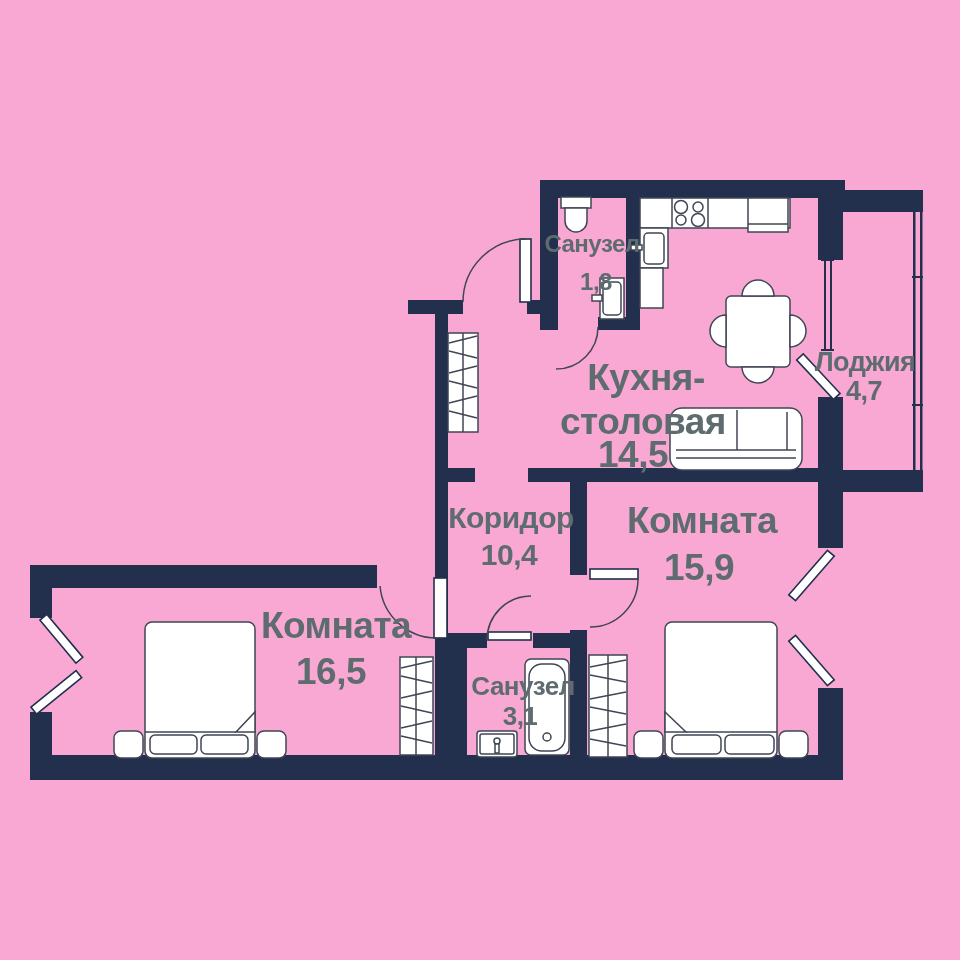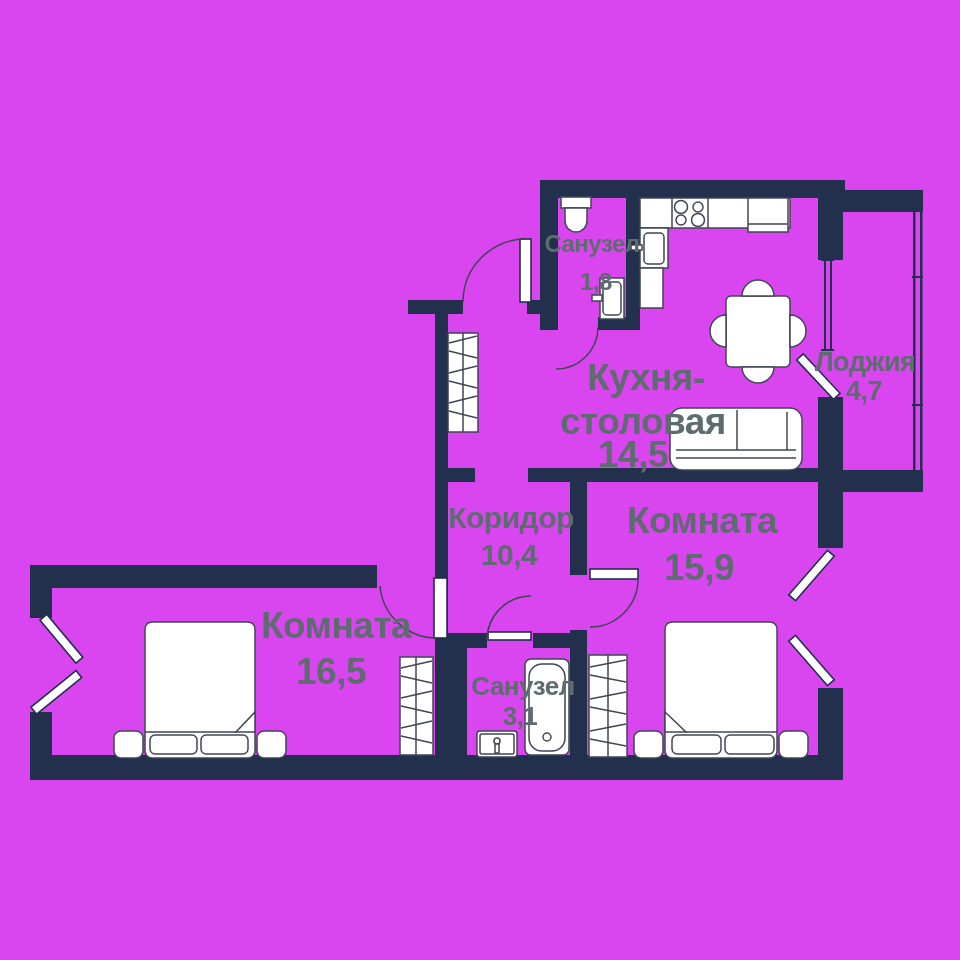--- a/index.html
+++ b/index.html
@@ -1,19 +1,19 @@
 <!DOCTYPE html>
 <html><head>
 <meta charset="utf-8">
 <style>
   html,body{margin:0;padding:0;background:#ffffff;}
   .plan-wrap{
     position:relative;
     width:960px;height:960px;
-    background:#d946ef;
+    background:#f9a8d4;
     font-family:"Liberation Sans", sans-serif;
     overflow:hidden;
   }
   svg{display:block}
   .room-label{
     fill:#5e6c70;
     font-family:"Liberation Sans", sans-serif;
     font-weight:bold;
     letter-spacing:-0.5px;
     text-anchor:middle;

